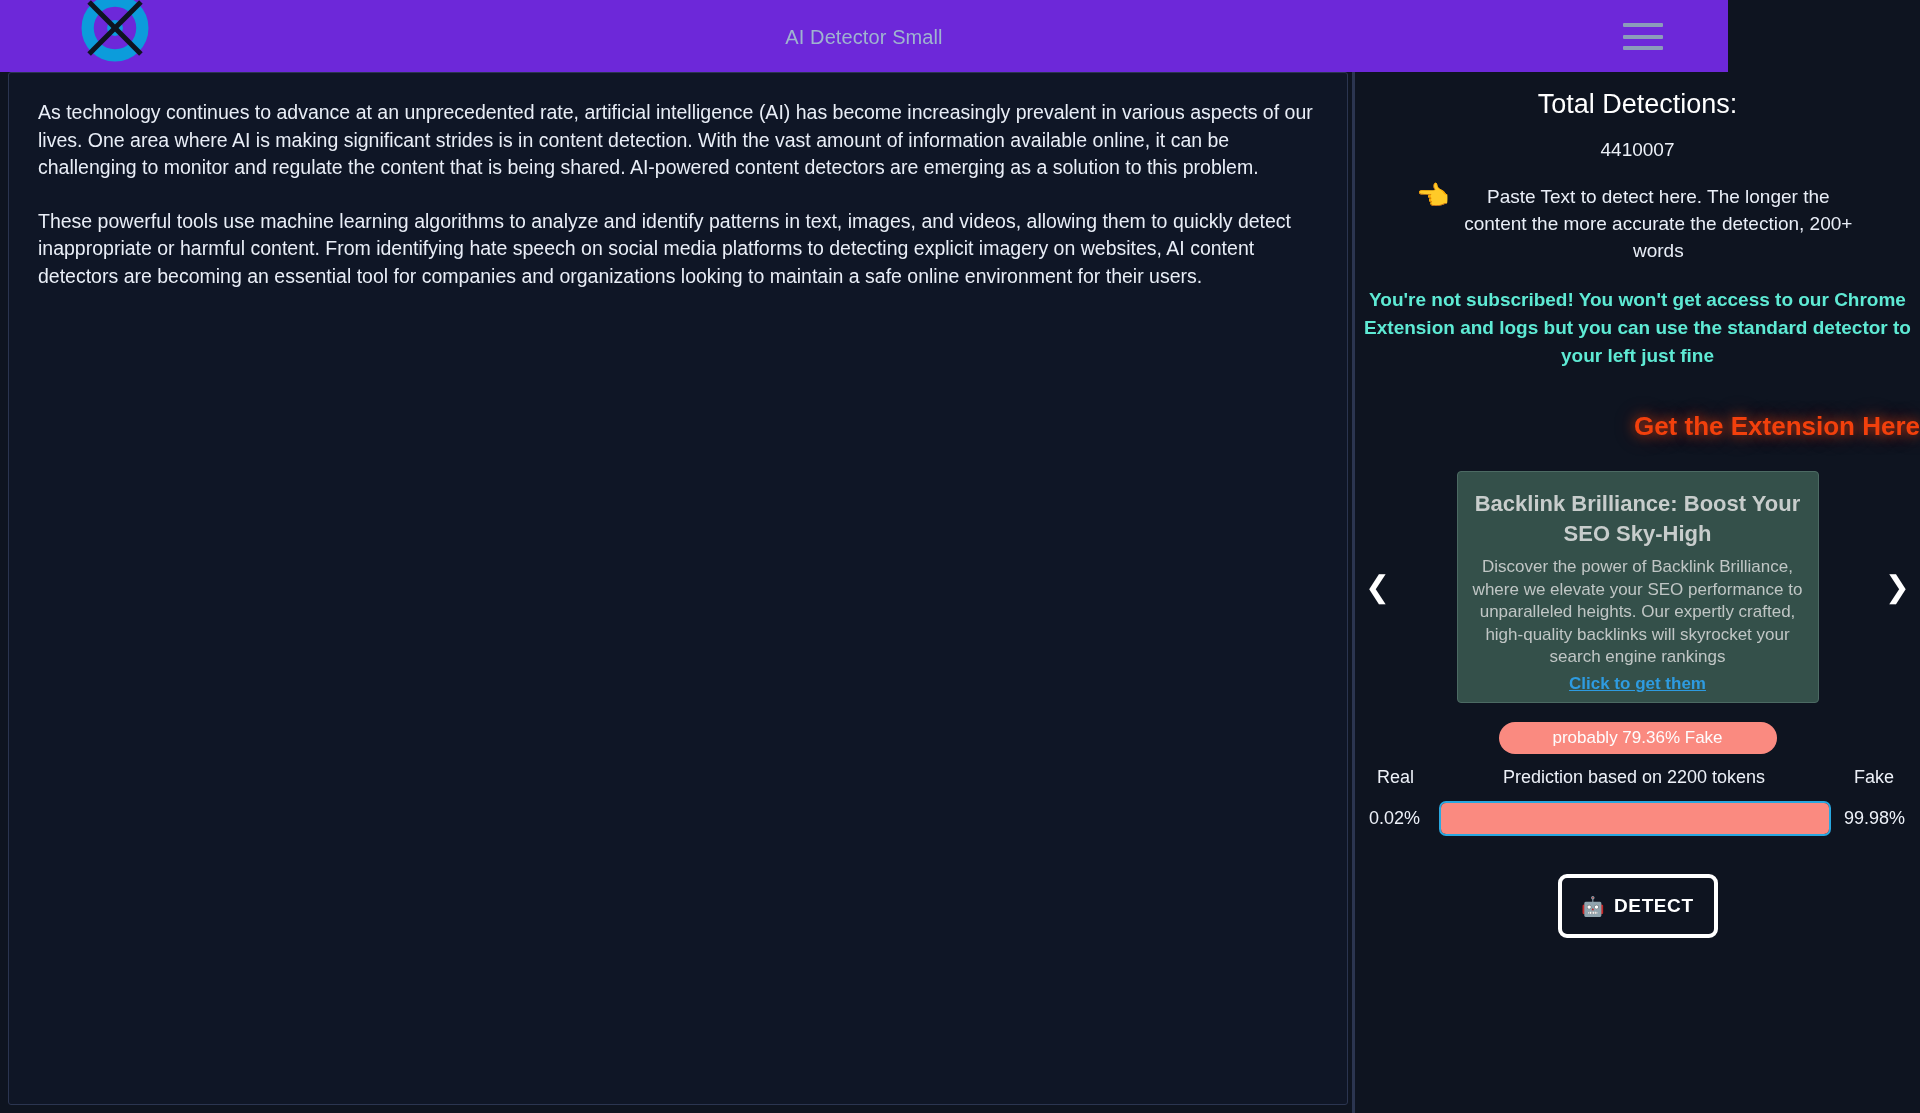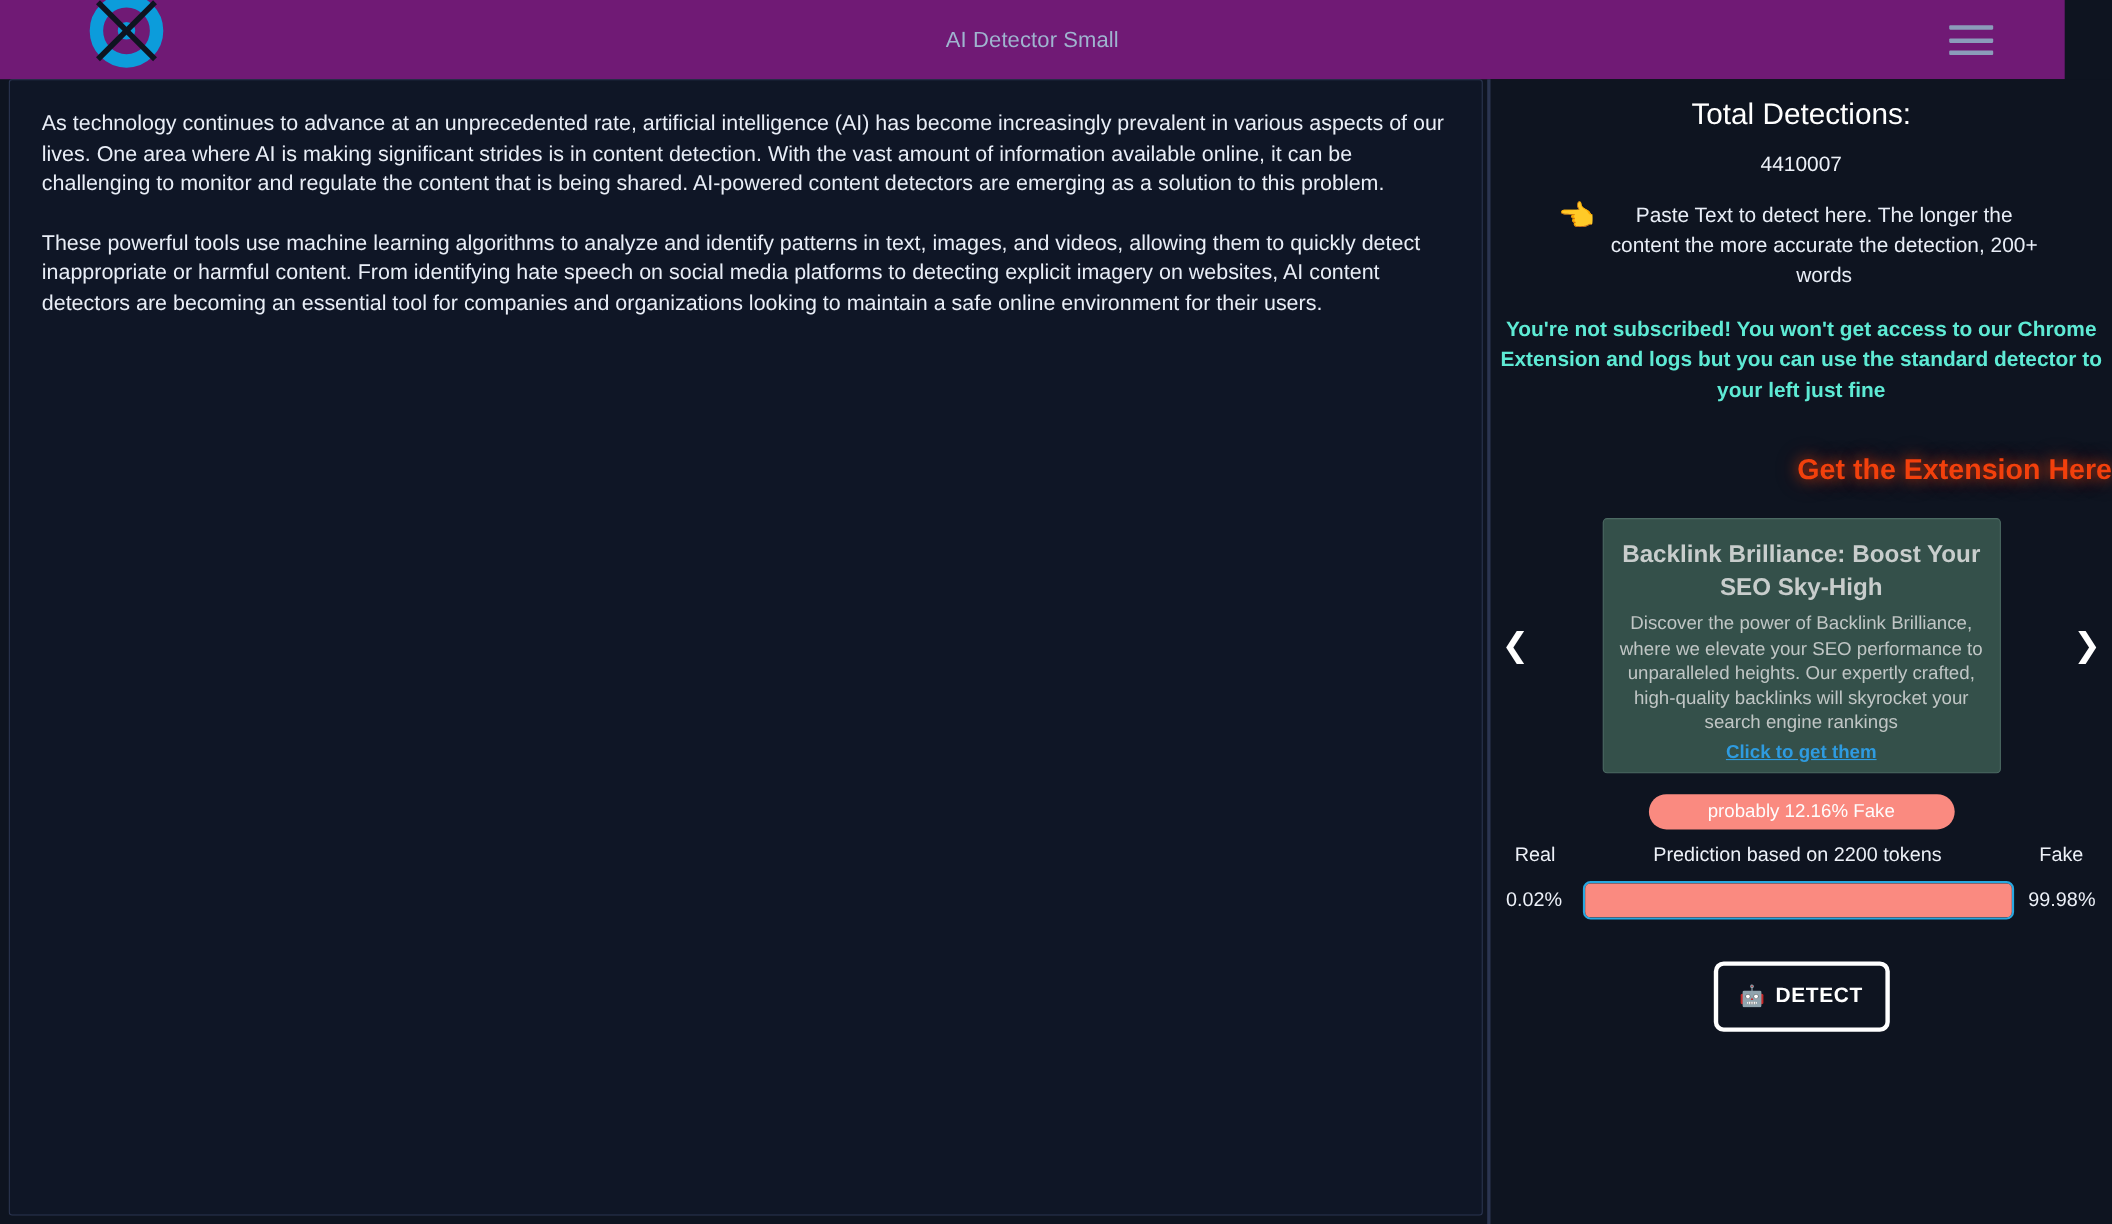--- a/index.html
+++ b/index.html
@@ -16,23 +16,23 @@
     position: relative;
     width: 1920px;
     height: 1113px;
     background: #0e1420;
   }
 
   
   .header {
     position: absolute;
     top: 0; left: 0;
-    width: 1877px;
+    width: 1728px;
     height: 72px;
-    background: #701a75;
+    background: #6d28d9;
   }
 
   .logo {
     position: absolute;
     left: 79px;
     top: -8px;
     width: 72px;
     height: 72px;
   }
 
@@ -327,21 +327,21 @@
 
       <div class="car-card">
         <div class="car-title">Backlink Brilliance: Boost Your SEO Sky-High</div>
         <div class="car-desc">Discover the power of Backlink Brilliance, where we elevate your SEO performance to unparalleled heights. Our expertly crafted, high-quality backlinks will skyrocket your search engine rankings</div>
         <span class="car-link">Click to get them</span>
       </div>
 
       <div class="car-arrow right">❯</div>
     </div>
 
-    <div class="result-pill">probably 12.16% Fake</div>
+    <div class="result-pill">probably 79.36% Fake</div>
 
     <div class="pred-row">
       <span>Real</span>
       <span class="pred-mid">Prediction based on 2200 tokens</span>
       <span>Fake</span>
     </div>
 
     <div class="bar-row">
       <span class="bar-pct left">0.02%</span>
       <div class="bar-track">

